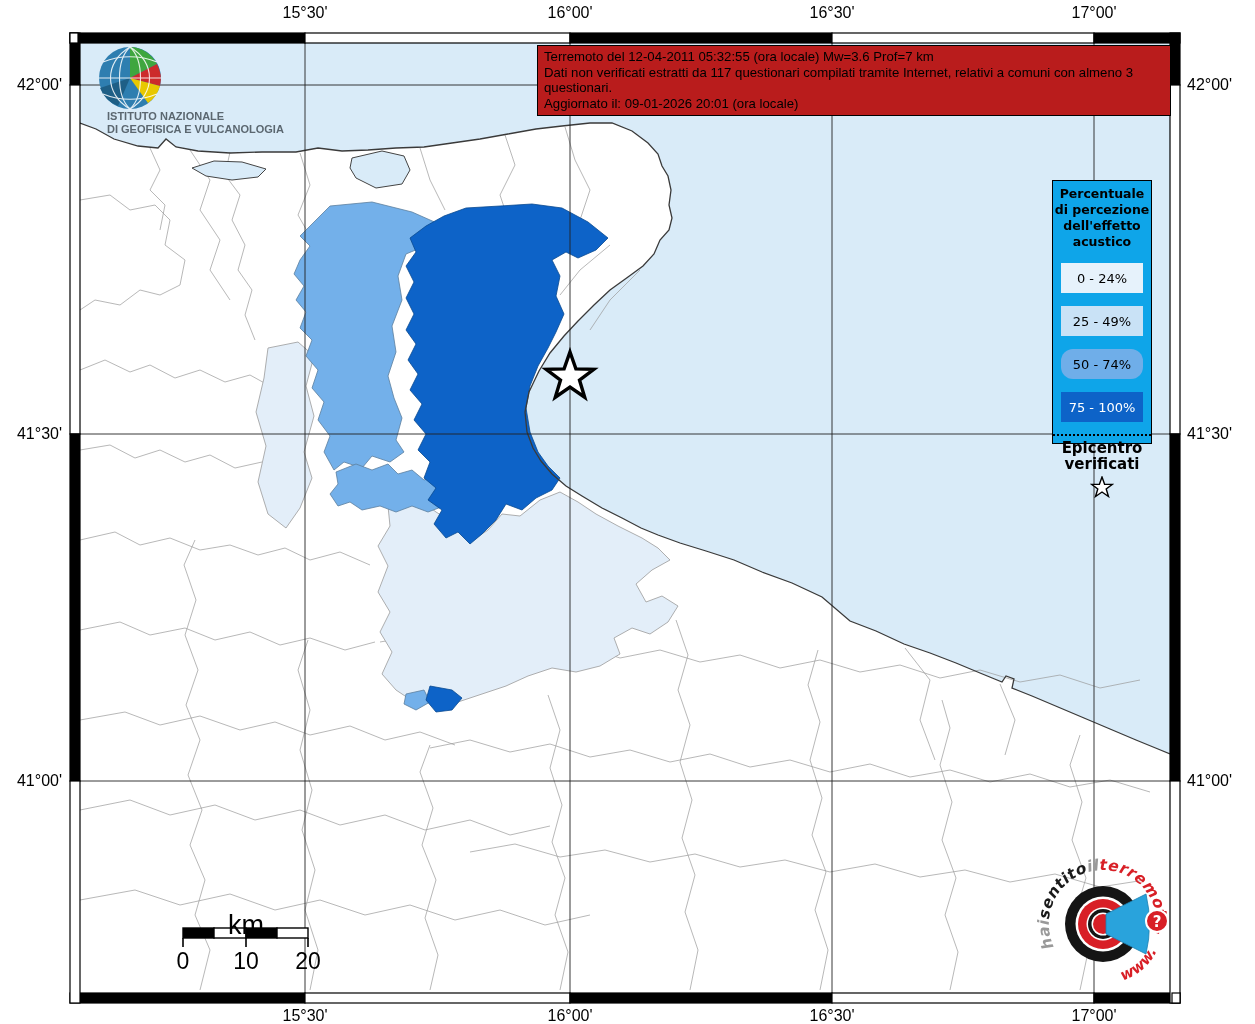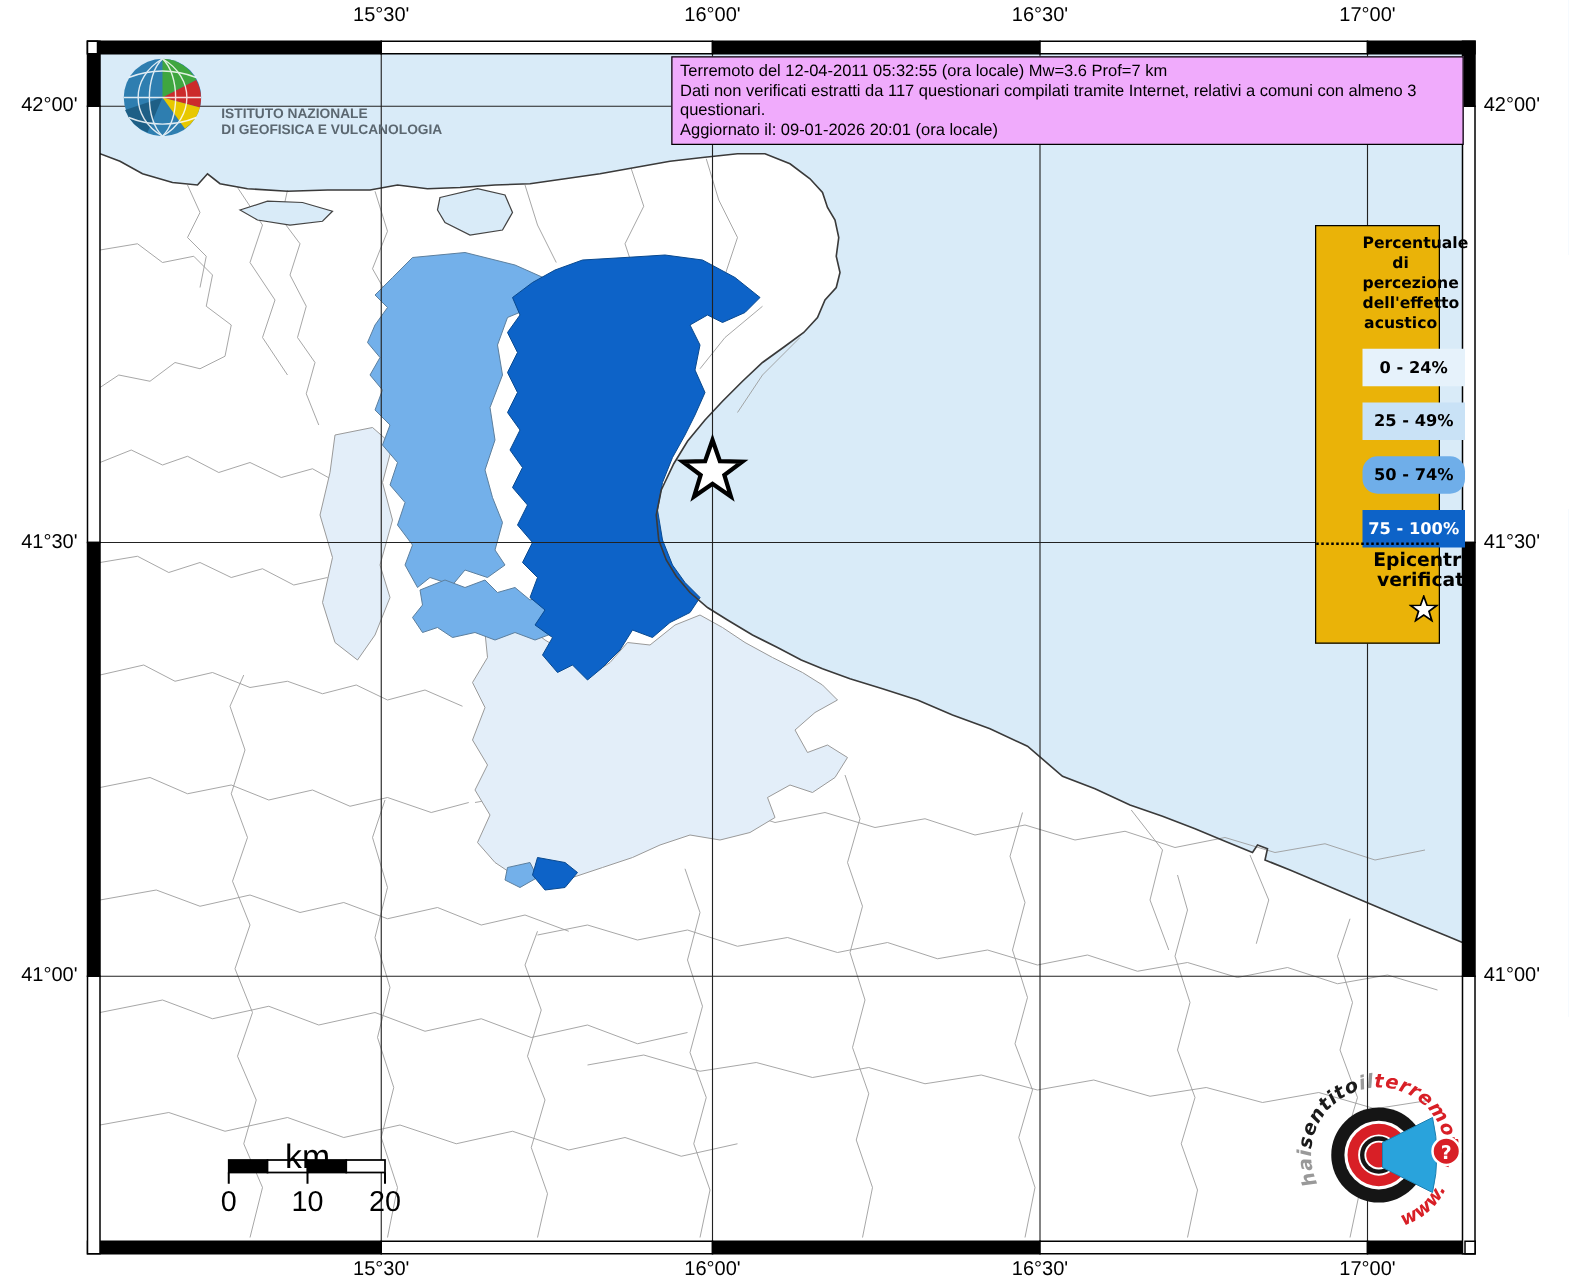--- a/index.html
+++ b/index.html
@@ -9,50 +9,50 @@
   }
   .axis-label{
     position:absolute;font-size:16px;color:#000;white-space:nowrap;
     font-family:"Liberation Sans",sans-serif;
   }
   .axis-top,.axis-bottom{transform:translateX(-50%);}
   .axis-left{width:62px;text-align:right;transform:translateY(-50%);}
   .axis-right{transform:translateY(-50%);}
   .info-box{
     position:absolute;left:537px;top:45px;width:620px;
-    background:#f0abfc;border:1.6px solid #000;padding:3px 6px 4px 6px;
+    background:#b91c1c;border:1.6px solid #000;padding:3px 6px 4px 6px;
     font-size:13.2px;line-height:15.6px;color:#000;z-index:30;
   }
   .legend-box{
-    position:absolute;left:1052px;top:180px;width:100px;height:335px;
-    background:#eab308;border:1.4px solid #000;z-index:30;
-    font-family:"DejaVu Sans",sans-serif;box-sizing:border-box;padding-left:37px;
+    position:absolute;left:1052px;top:180px;width:100px;height:264px;
+    background:#0ea5e9;border:1.4px solid #000;z-index:30;
+    font-family:"DejaVu Sans",sans-serif;box-sizing:border-box;
   }
   .legend-title{
     margin-top:5px;text-align:center;font-weight:bold;font-size:12.5px;line-height:16px;color:#000;
   }
   .legend-swatch{
     width:82px;height:30px;margin:13px auto 10px auto;
     display:flex;align-items:center;justify-content:center;
-    font-weight:bold;font-size:13px;color:#000;white-space:nowrap;
+    font-weight:normal;font-size:13px;color:#000;white-space:nowrap;
   }
   .sw0{background:#E6F2FB;}
   .sw1{background:#C9E2F6;}
   .sw2{background:#6FAEE9;border-radius:12px;}
   .sw3{background:#0D63C8;color:#ffffff;}
   .legend-divider{
     position:absolute;left:0;top:253px;width:100%;border-top:2px dotted #000;
   }
   .legend-epi{
     position:absolute;top:259px;width:100%;text-align:center;
     font-weight:bold;font-size:15px;line-height:16px;color:#000;
   }
   .legend-star{position:absolute;top:295px;width:100%;text-align:center;}
   .ingv{
-    position:absolute;left:97px;top:46px;display:flex;align-items:flex-end;z-index:25;
+    position:absolute;left:97px;top:46px;display:flex;align-items:flex-start;z-index:25;flex-direction:column;
   }
   .ingv-text{
     margin-left:10px;font-weight:bold;font-size:11px;line-height:12.5px;
     color:#5b6770;letter-spacing:0px;font-family:"Liberation Sans",sans-serif;
   }
   .scale-km{
     position:absolute;left:186px;top:888px;width:120px;text-align:center;
     font-size:27px;color:#000;z-index:20;margin-top:22px;
   }
   .scale-num{

